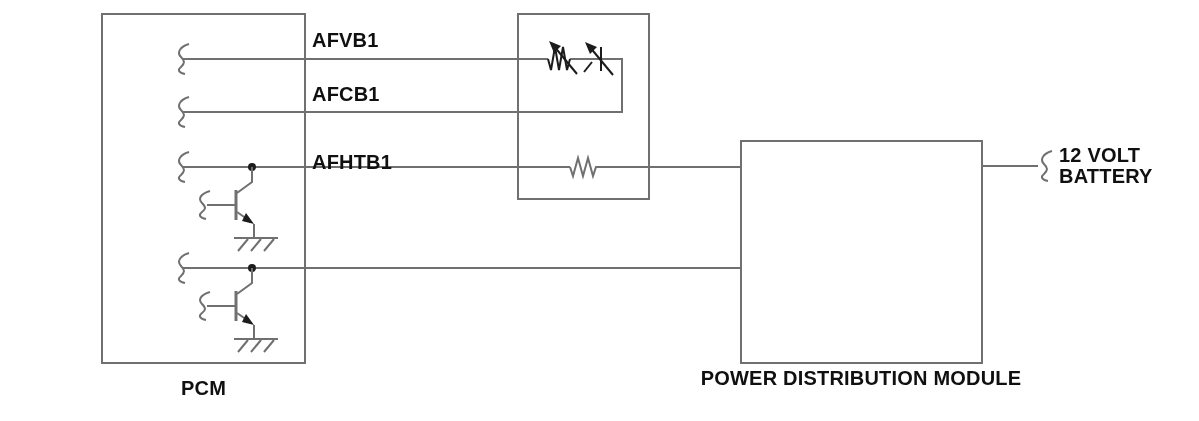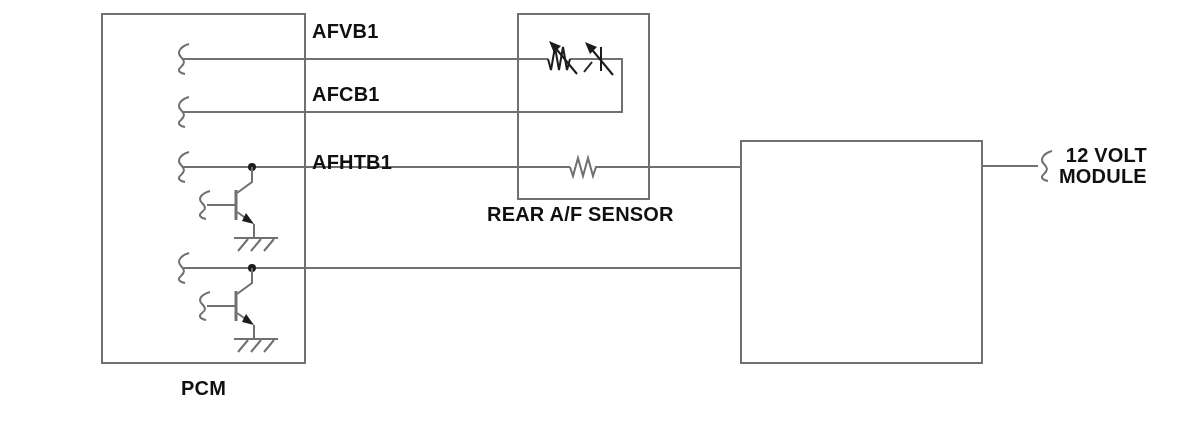--- a/index.html
+++ b/index.html
@@ -13,21 +13,21 @@
   .art{position:absolute;left:0;top:0;}
   .lbl{
     position:absolute;
     font-weight:bold;
     font-size:20px;
     line-height:20px;
     letter-spacing:0.2px;
     color:var(--text-color,#101010);
     white-space:nowrap;
   }
-  .lbl span{display:block;text-align:right;}
+  .lbl span{display:block;}
   .ctr{text-align:center;}
   .batt{line-height:21px;}
   
   .w{fill:none;stroke:var(--line-color,#707070);stroke-width:2;}
   .box{fill:none;stroke:var(--line-color,#707070);stroke-width:2;}
   .sym{fill:none;stroke:var(--symbol-color,#1c1c1c);stroke-width:2;}
   .blk{fill:var(--symbol-color,#1c1c1c);stroke:none;}
   .thick{stroke-width:3;}
 </style>
 </head>
@@ -93,29 +93,29 @@
       <path class="w" d="M237 313 L250 322"></path>
       <polygon class="blk" points="254,325 242,322 246,314"></polygon>
       <path class="w" d="M254 325 V339"></path>
       <g>
         <path class="w" d="M234 339 H278"></path>
         <path class="w" d="M248 340 L238 352 M261 340 L251 352 M274 340 L264 352"></path>
       </g>
     </g>
   </svg>
 
-  <div class="lbl" style="left:312px;top:21px;">AFVB1</div>
+  <div class="lbl" style="left:312px;top:30px;">AFVB1</div>
   <div class="lbl" style="left:312px;top:84px;">AFCB1</div>
   <div class="lbl" style="left:312px;top:152px;">AFHTB1</div>
 
   <div class="lbl" style="left:487px;top:204px;">
-    <span>REAR A/F SENSOR</span>
   </div>
 
   <div class="lbl ctr" style="left:102px;top:378px;width:203px;">PCM</div>
 
+  <div class="lbl ctr" style="left:661px;top:368px;width:400px;">POWER DISTRIBUTION MODULE</div>
 
   <div class="lbl batt" style="left:1059px;top:145px;">
     <span>12 VOLT</span>
-    <span>MODULE</span>
+    <span>BATTERY</span>
   </div>
 
 </div>
 
 </body></html>

